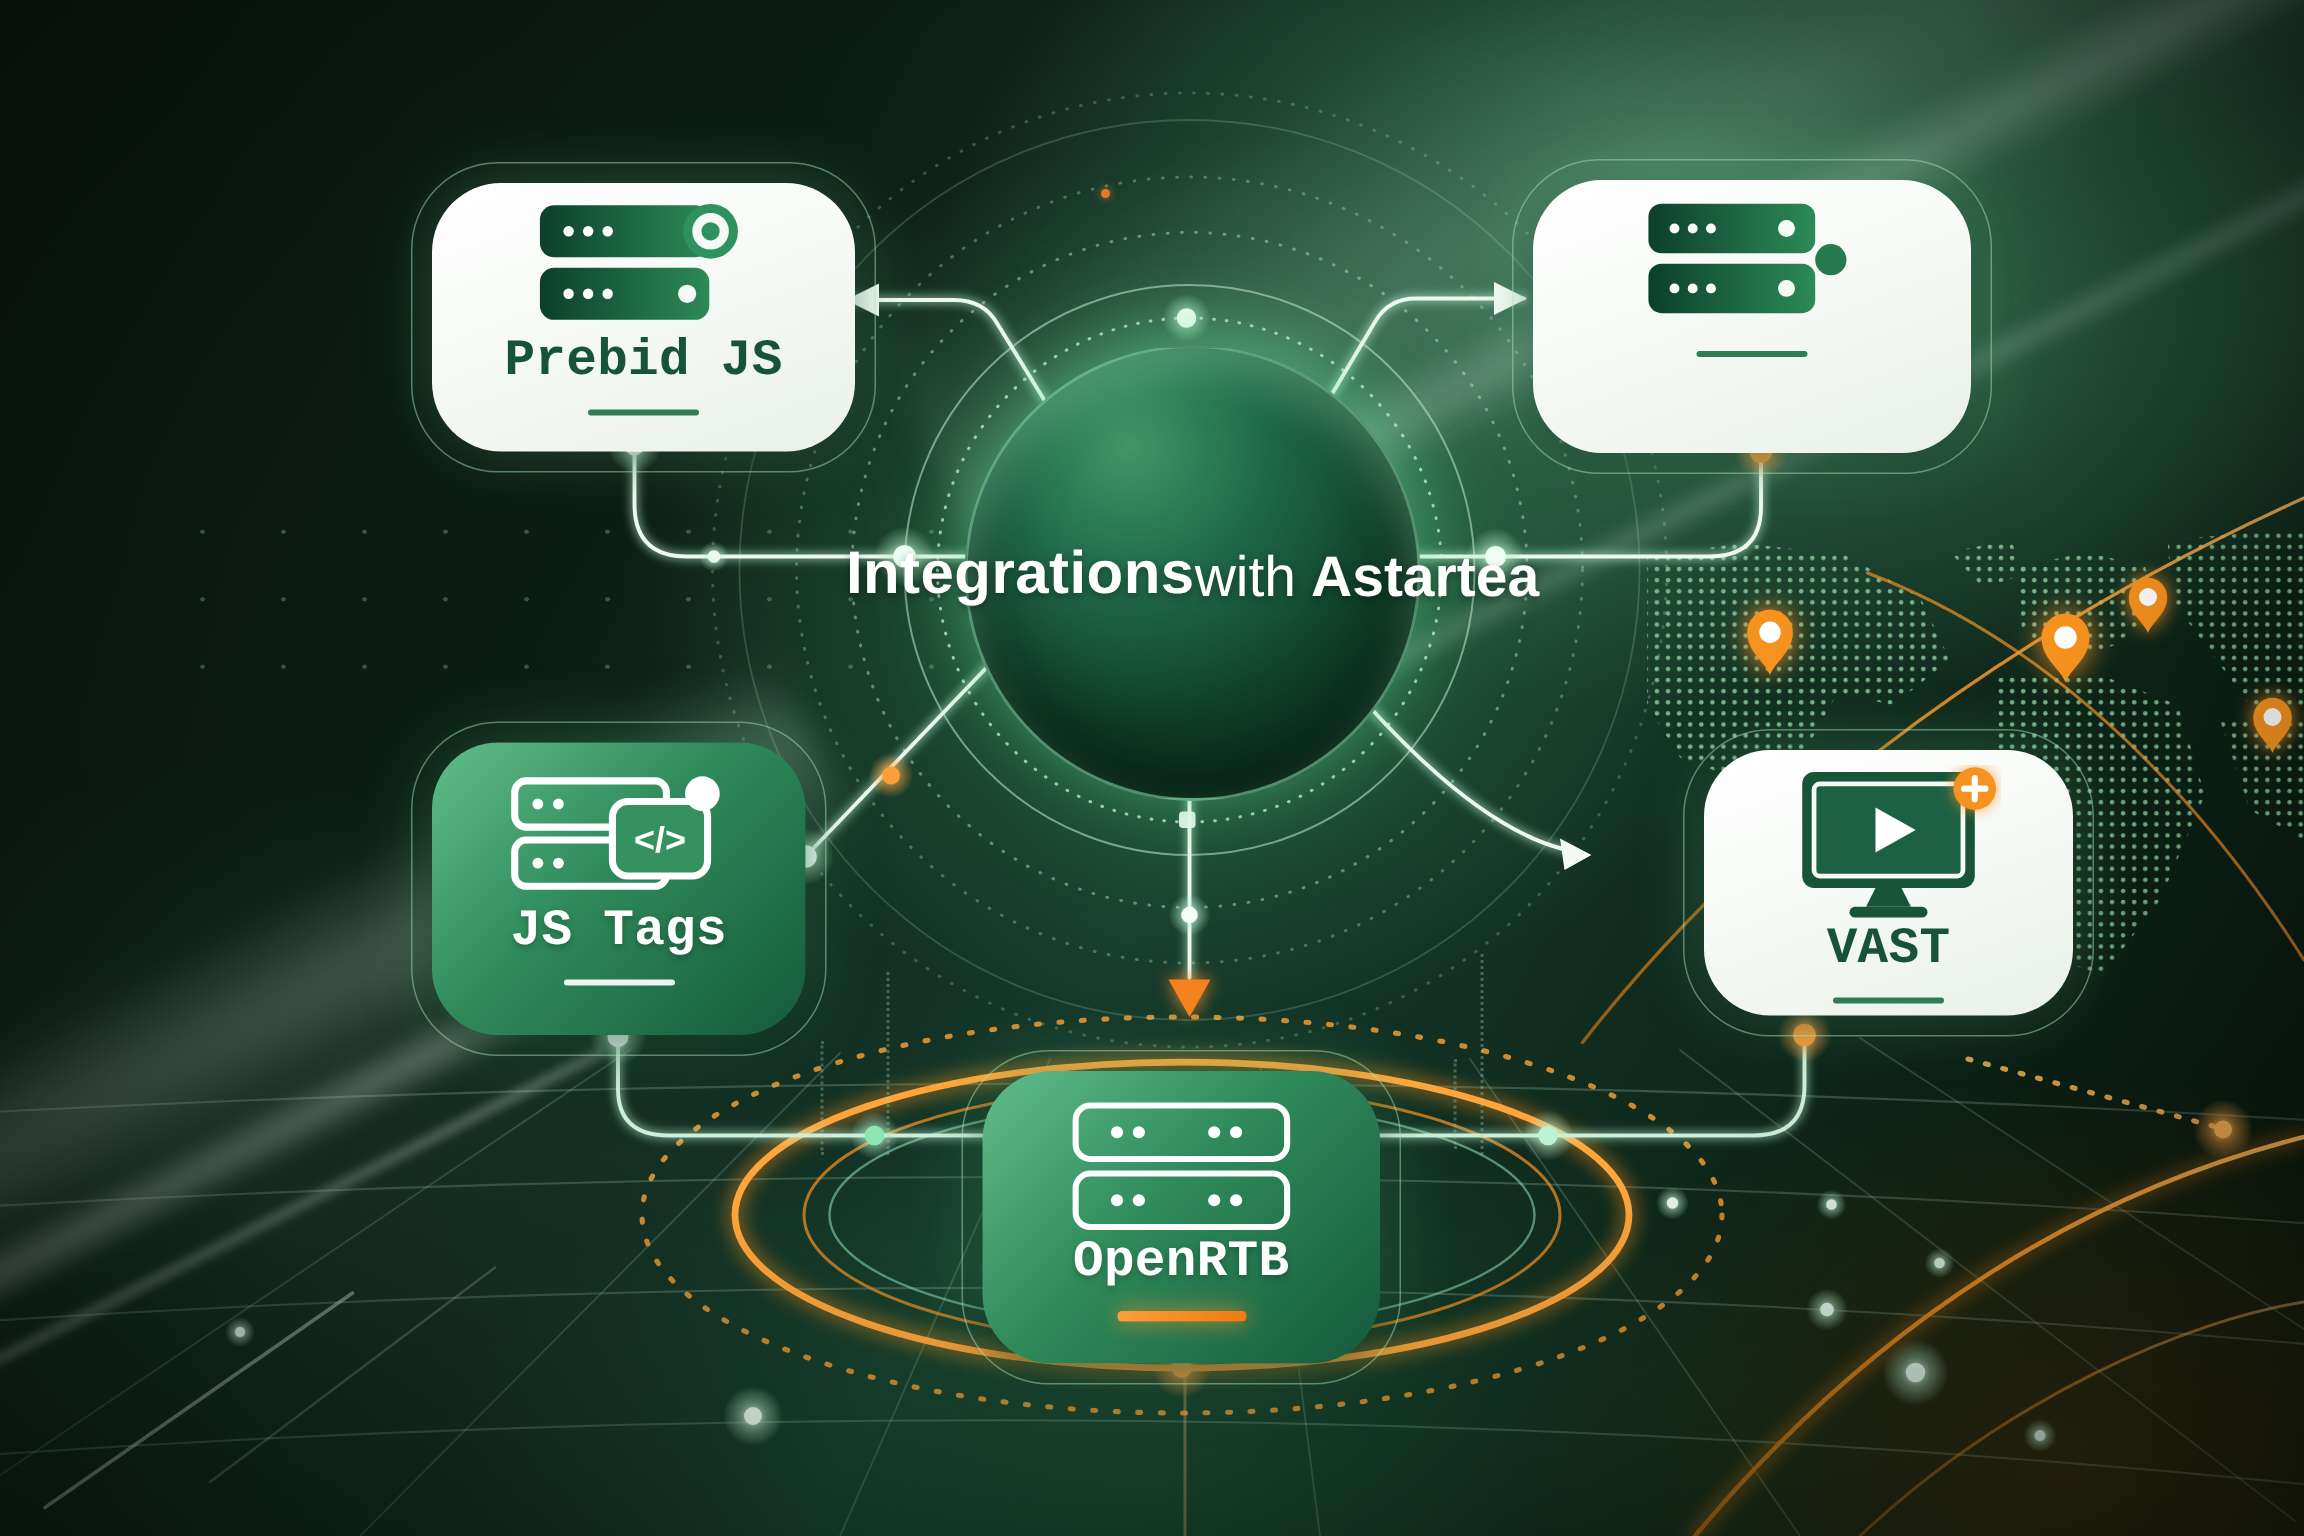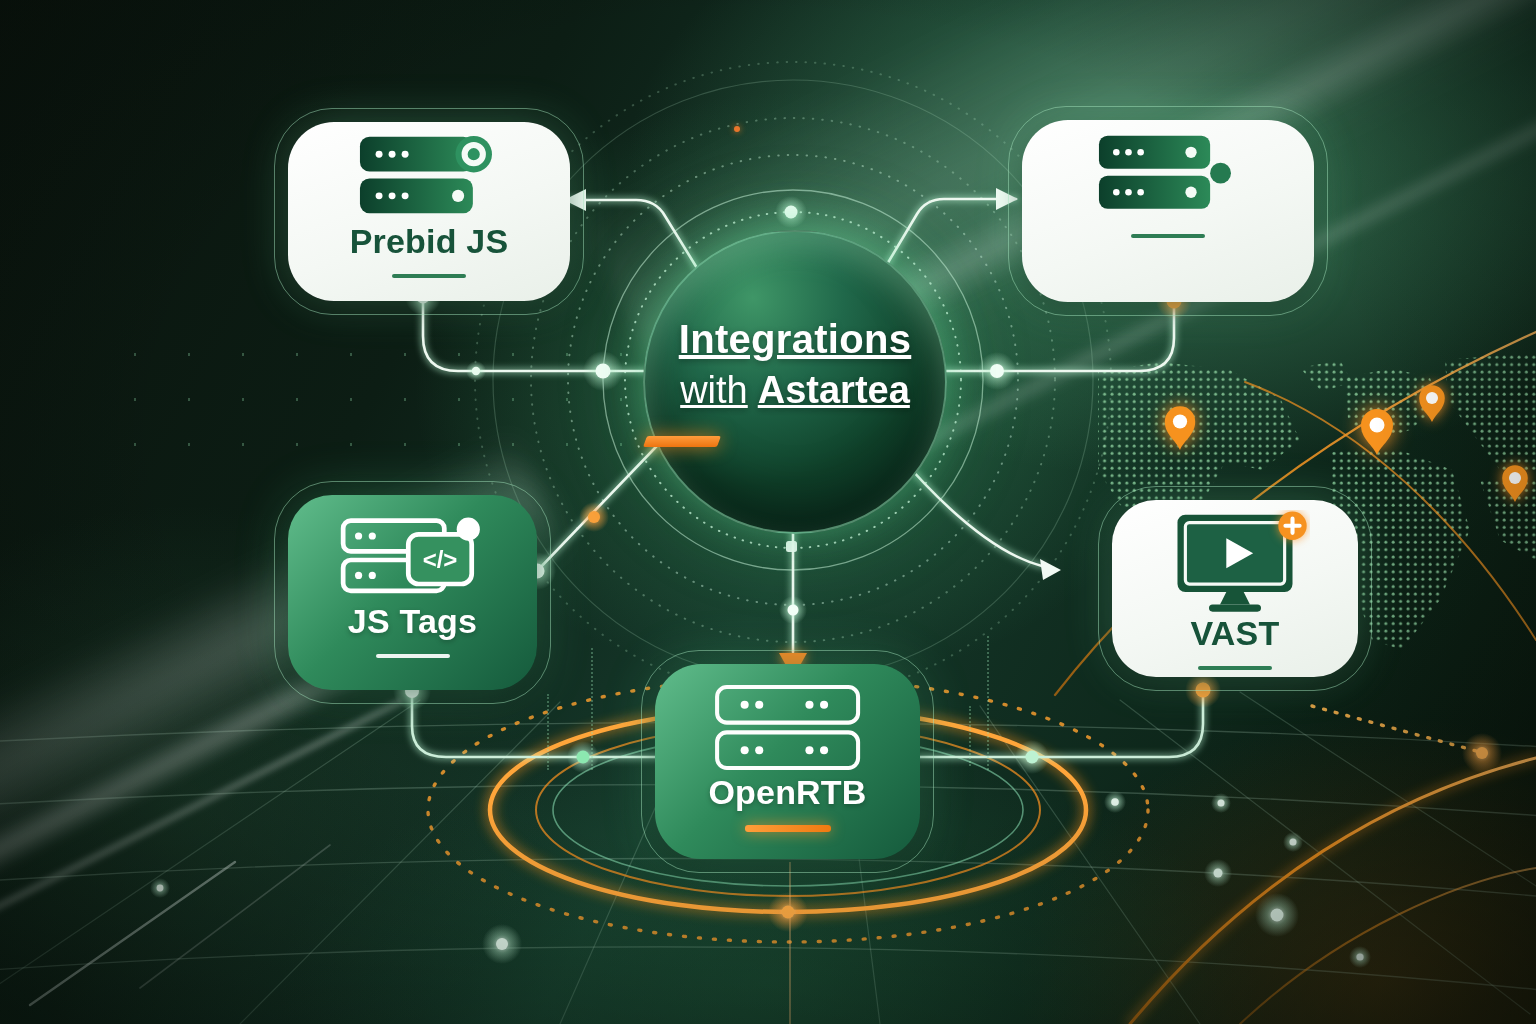--- a/index.html
+++ b/index.html
@@ -31,47 +31,47 @@
   .vdots{position:absolute;width:0;border-left:2px dotted rgba(150,220,175,.35);pointer-events:none;}
   .svgdeco{position:absolute;left:0;top:0;}
   .vignette{position:absolute;inset:0;pointer-events:none;
     background:radial-gradient(ellipse 1100px 760px at 50% 42%, rgba(0,0,0,0) 55%, rgba(4,10,6,.5) 100%);}
   
   .hub{position:absolute;left:643px;top:230px;width:300px;height:300px;border-radius:50%;
     background:radial-gradient(circle at 36% 22%, #3f9667 0%, #20684a 30%, #0f4029 62%, #0a2c1e 100%);
     border:2px solid rgba(170,245,200,.45);
     box-shadow:0 -8px 46px rgba(110,235,165,.40), 0 0 90px rgba(70,190,125,.22),
       inset 0 16px 30px rgba(170,250,200,.32), inset 0 -24px 54px rgba(0,0,0,.45);
-    display:flex;flex-direction:column;justify-content:center;
-    color:#fff;text-align:center;text-decoration:underline;}
+    display:flex;flex-direction:row;align-items:center;justify-content:center;
+    color:#fff;text-align:center;}
   .hub .l1{font-size:40px;font-weight:bold;letter-spacing:.3px;text-shadow:0 2px 6px rgba(0,0,0,.35);}
   .hub .l2{font-size:38px;margin-top:7px;text-shadow:0 2px 6px rgba(0,0,0,.35);}
   .hub .l2 .prefix{font-weight:normal;margin-right:10px;}
   .hub .l2 .emph{font-weight:bold;margin-top:48px;}
   .hub .dash{width:74px;height:11px;margin-top:24px;border-radius:2px;transform:skewX(-20deg);
     background:linear-gradient(180deg,#ff9c3c,#ee7410);box-shadow:0 0 16px rgba(255,140,30,.75);}
   
   .card{position:absolute;border-radius:46px;display:flex;flex-direction:column;align-items:center;}
   .card::before{content:"";position:absolute;inset:-14px;border:1.5px solid rgba(165,230,190,.48);
     border-radius:58px;pointer-events:none;}
   .card.light{background:linear-gradient(160deg,#ffffff 0%,#f4f8f4 55%,#e9f0e9 100%);
     box-shadow:0 0 46px rgba(130,255,185,.26), 0 8px 26px rgba(0,0,0,.38);}
   .card.green{background:linear-gradient(135deg,#61bd8c 0%,#2f8a5b 45%,#155a3c 100%);
     box-shadow:0 0 52px rgba(90,220,150,.30), 0 10px 28px rgba(0,0,0,.42);}
-  .card .label{font-weight:bold;font-size:34px;letter-spacing:.2px;}
+  .card .label{font-weight:bold;font-size:34px;letter-spacing:.2px;font-family:Liberation Mono, monospace;}
   .card.light .label{color:#17533a;}
   .card.green .label{color:#ffffff;text-shadow:0 2px 5px rgba(0,0,0,.25);}
   .card .underline{height:4px;width:74px;border-radius:3px;margin-top:13px;}
   .card.light .underline{background:#2e7d54;}
   .card.green .underline{background:rgba(255,255,255,.92);}
   #card-prebid-js{left:288px;top:122px;width:282px;height:166px;padding-top:13px;}
   #card-prebid-server{left:1022px;top:120px;width:292px;height:168px;padding-top:14px;}
   #card-js-tags{left:288px;top:495px;width:249px;height:178px;padding-top:17px;border-radius:44px;}
-  #card-vast{left:1112px;top:500px;width:246px;height:167px;padding-top:10px;border-radius:44px;}
-  #card-openrtb{left:655px;top:664px;width:265px;height:177px;padding-top:18px;}
+  #card-vast{left:1136px;top:500px;width:246px;height:167px;padding-top:10px;border-radius:44px;}
+  #card-openrtb{left:655px;top:714px;width:265px;height:177px;padding-top:18px;}
   #card-openrtb .underline{background:linear-gradient(90deg,#ff9e3a,#ef7a10);height:7px;width:86px;
     box-shadow:0 0 14px rgba(255,150,40,.8);}
   #card-js-tags .underline{height:3.5px;}
   .card .icon{flex:0 0 auto;}
   .mini-dot{position:absolute;left:734px;top:126px;width:6px;height:6px;border-radius:50%;
     background:#e8762c;box-shadow:0 0 6px rgba(240,130,40,.8);}
 </style>
 </head>
 <body>
 

